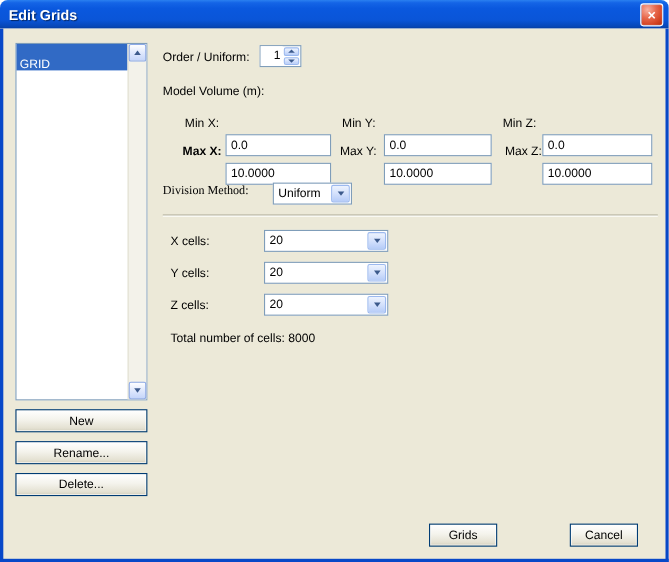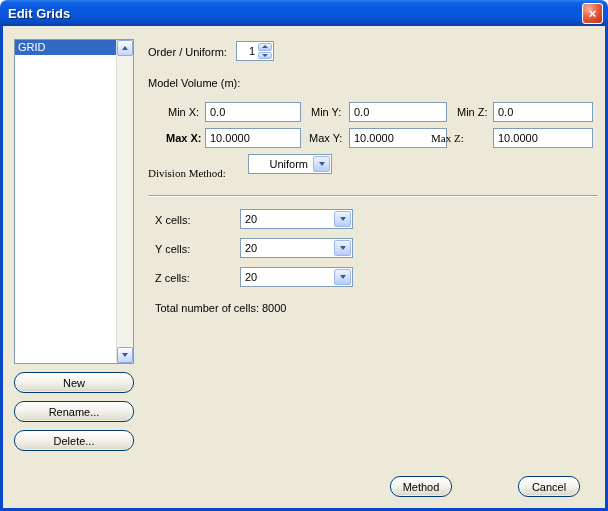--- a/index.html
+++ b/index.html
@@ -27,35 +27,35 @@
     display:flex;align-items:center;justify-content:center;cursor:pointer;
     box-shadow:inset 0 0 1px rgba(255,255,255,.7);
   }
   .body{
     flex:1;position:relative;background:#ECE9D8;
     border:3px solid #0848C8;border-top:none;
   }
   .lbl{position:absolute;white-space:nowrap;line-height:14px;}
   .xp-input{
     position:absolute;height:20px;border:1px solid #7F9DB9;background:#fff;
-    font:11px "Liberation Sans",sans-serif;padding:2px 4px;outline:none;
+    font:11px "Liberation Sans",sans-serif;padding:2px 4px;outline:none;margin-top:20px;
   }
   .xp-button{
-    position:absolute;height:21px;border:1px solid #003C74;border-radius:10px;
+    position:absolute;height:21px;border:1px solid #003C74;border-radius:0;
     background:linear-gradient(180deg,#FFFFFF 0%,#F4F3EC 45%,#E4E1D2 85%,#D2CFBE 100%);
     font:11px "Liberation Sans",sans-serif;color:#000;cursor:pointer;
     display:flex;align-items:center;justify-content:center;
     box-shadow:inset 0 0 0 1px rgba(255,255,255,.6);
   }
   
   .listbox{
     position:absolute;left:11px;top:13px;width:120px;height:325px;
     background:#fff;border:1px solid #7F9DB9;
   }
-  .list-item{height:15px;line-height:15px;padding:0 3px;margin-right:17px;cursor:default;}
+  .list-item{height:15px;line-height:15px;padding:12px 3px;margin-right:17px;cursor:default;}
   .list-item.selected{background:#316AC5;color:#fff;}
   .scrollbar{
     position:absolute;top:0;right:0;bottom:0;width:17px;
     display:flex;flex-direction:column;background:#F3F2EA;
     border-left:1px solid #E2E0D2;
   }
   .sb-btn{
     flex:0 0 16px;height:16px;margin:0;border:1px solid #8CA9E8;border-radius:2px;
     background:linear-gradient(180deg,#FEFEFF 0%,#E2EAFD 45%,#C5D5FA 100%);
     display:flex;align-items:center;justify-content:center;cursor:pointer;
@@ -146,25 +146,25 @@
     <input class="xp-input" style="left: 202px; top: 76px; width: 96px;" value="0.0">
     <span class="lbl" style="left:308px;top:79px;">Min Y:</span>
     <input class="xp-input" style="left: 346px; top: 76px; width: 98px;" value="0.0">
     <span class="lbl" style="left:454px;top:79px;">Min Z:</span>
     <input class="xp-input" style="left: 490px; top: 76px; width: 100px;" value="0.0">
 
     <span class="lbl" style="left:163px;top:105px;font-weight:bold;">Max X:</span>
     <input class="xp-input" style="left: 202px; top: 102px; width: 96px;" value="10.0000">
     <span class="lbl" style="left:306px;top:105px;">Max Y:</span>
     <input class="xp-input" style="left: 346px; top: 102px; width: 98px;" value="10.0000">
-    <span class="lbl" style="left:428px;top:105px;font-family:Liberation Serif, serif;">Max Z:</span>
+    <span class="lbl" style="left:456px;top:105px;">Max Z:</span>
     <input class="xp-input" style="left: 490px; top: 102px; width: 100px;" value="10.0000">
 
     <span class="lbl" style="left:145px;top:140px;font-family:Liberation Serif, serif;">Division Method:</span>
-    <div class="combo" style="left:245px;top:128px;width:84px;text-align:right;">
+    <div class="combo" style="left:245px;top:140px;width:72px;">
       <span class="txt">Uniform</span>
       <span class="drop">
           <span class="tri-down"></span>
         </span>
     </div>
 
     <div class="sep"></div>
 
     <span class="lbl" style="left:152px;top:187px;">X cells:</span>
     <div class="combo" style="left:237px;top:183px;width:113px;">
@@ -185,17 +185,17 @@
     <span class="lbl" style="left:152px;top:245px;">Z cells:</span>
     <div class="combo" style="left:237px;top:241px;width:113px;">
       <span class="txt">20</span>
       <span class="drop">
           <span class="tri-down"></span>
         </span>
     </div>
 
     <span class="lbl" style="left:152px;top:275px;">Total number of cells: 8000</span>
 
-    <button class="xp-button" style="left:387px;top:450px;width:62px;">Method</button>
+    <button class="xp-button" style="left:387px;top:450px;width:62px;">Grids</button>
     <button class="xp-button" style="left:515px;top:450px;width:62px;">Cancel</button>
 
   </div>
 </div>
 
 </body></html>

